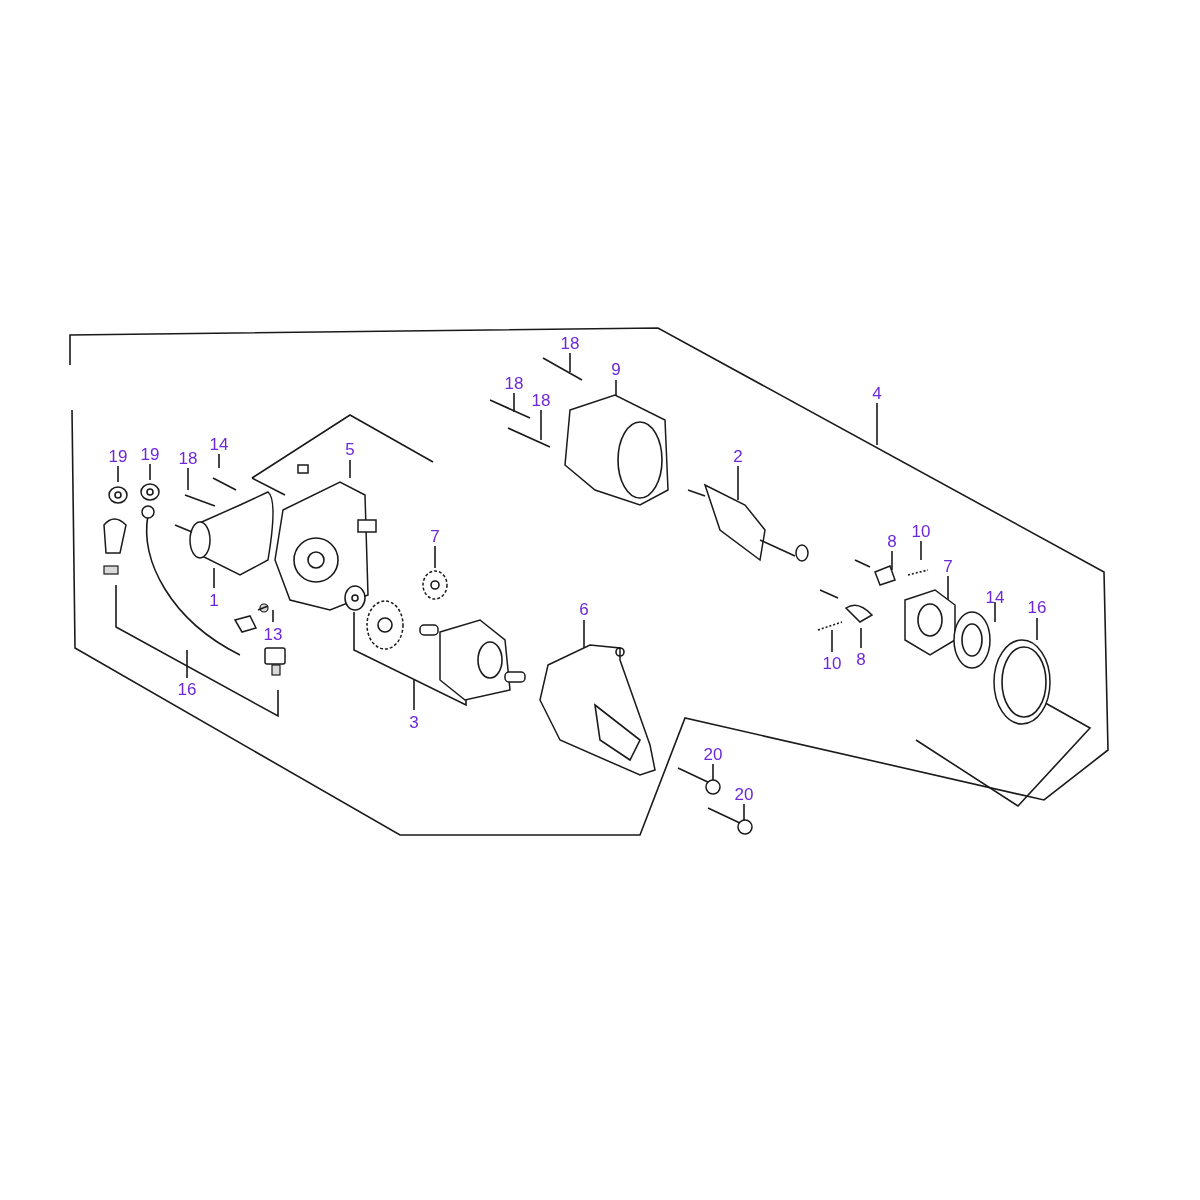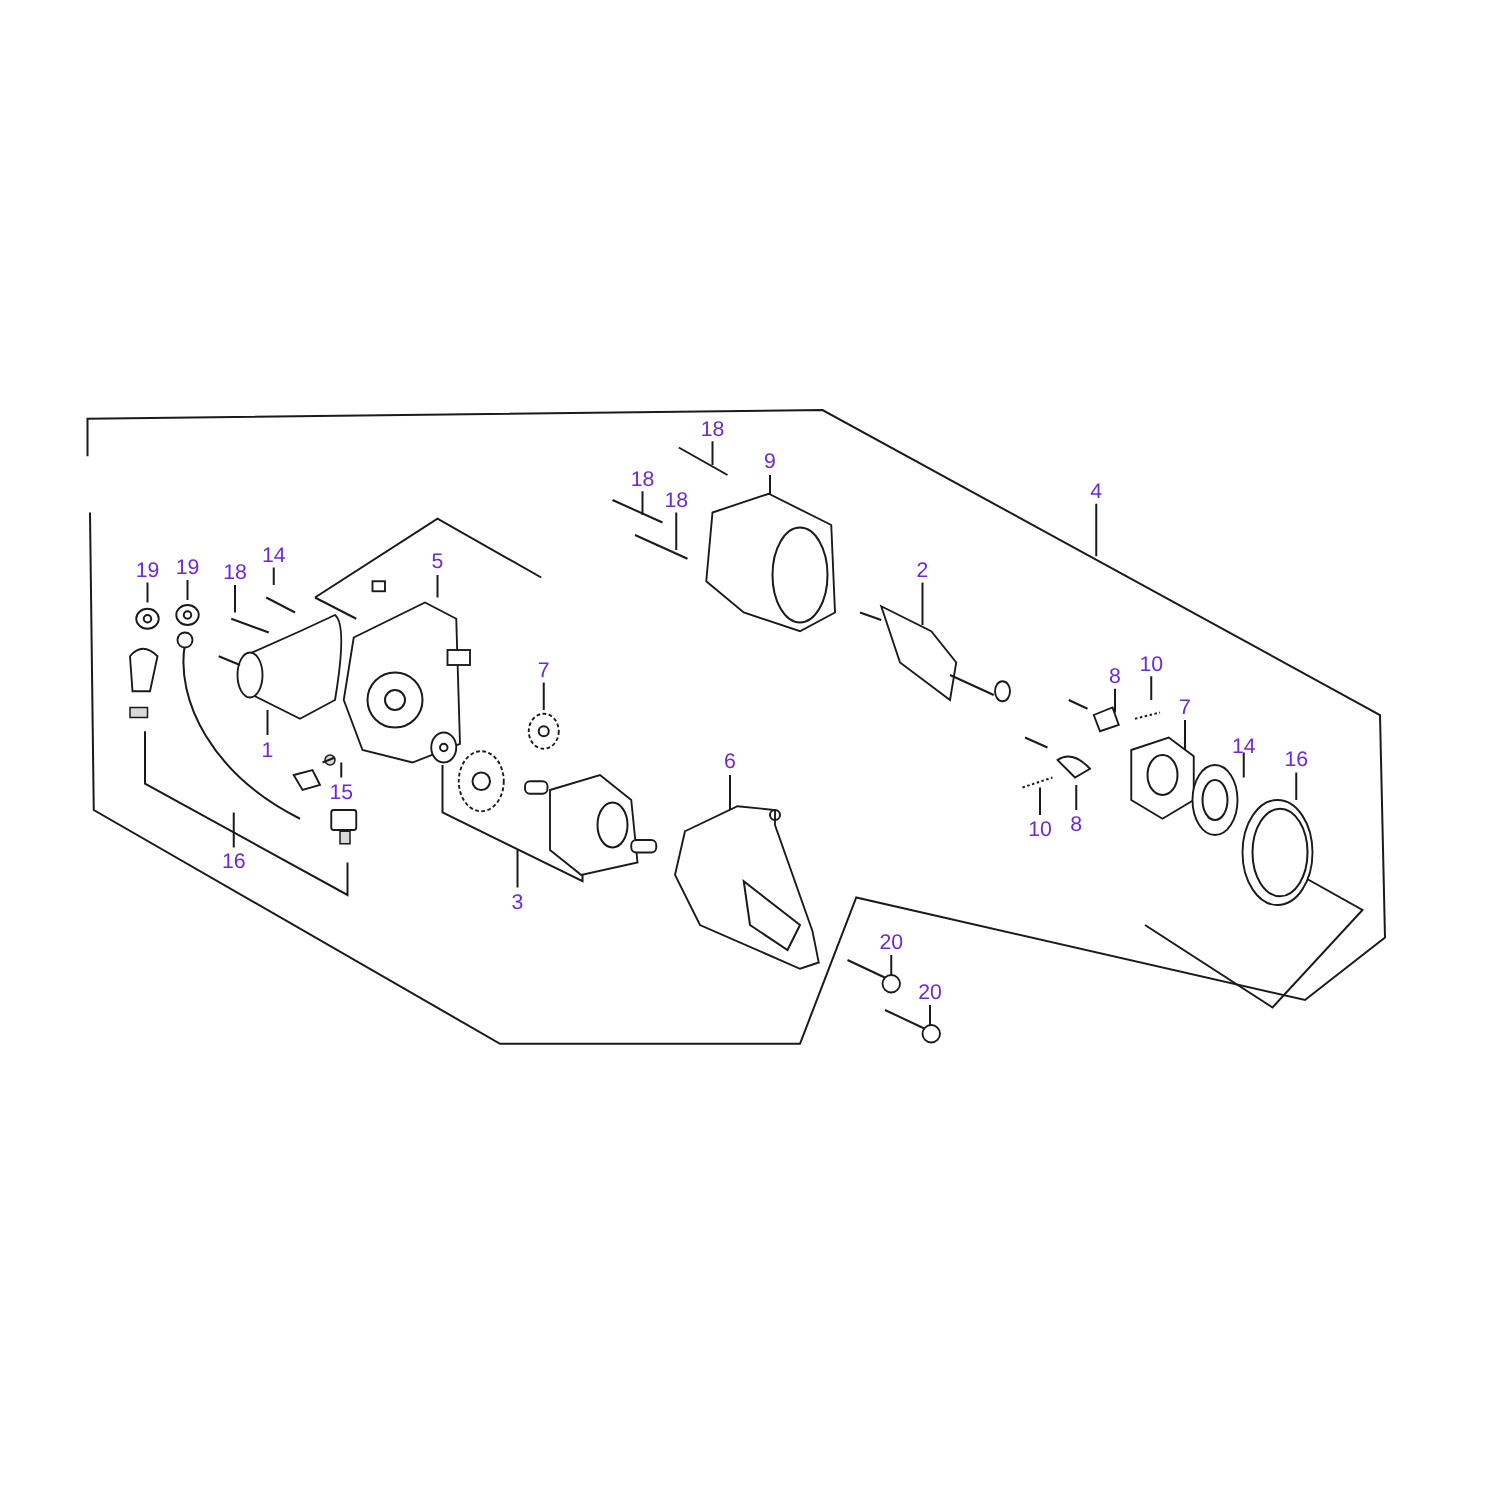--- a/index.html
+++ b/index.html
@@ -182,21 +182,21 @@
   <div class="lbl" style="left:584px;top:609px">6</div>
   <div class="lbl" style="left:435px;top:536px">7</div>
   <div class="lbl" style="left:892px;top:541px">8</div>
   <div class="lbl" style="left:861px;top:659px">8</div>
   <div class="lbl" style="left:616px;top:369px">9</div>
   <div class="lbl" style="left:921px;top:531px">10</div>
   <div class="lbl" style="left:832px;top:663px">10</div>
   <div class="lbl" style="left:948px;top:566px">7</div>
   <div class="lbl" style="left:187px;top:689px">16</div>
   <div class="lbl" style="left:995px;top:597px">14</div>
-  <div class="lbl" style="left:273px;top:634px">15</div>
+  <div class="lbl" style="left:273px;top:634px">13</div>
   <div class="lbl" style="left:1037px;top:607px">16</div>
   <div class="lbl" style="left:219px;top:444px">14</div>
   <div class="lbl" style="left:188px;top:458px">18</div>
   <div class="lbl" style="left:570px;top:343px">18</div>
   <div class="lbl" style="left:514px;top:383px">18</div>
   <div class="lbl" style="left:541px;top:400px">18</div>
   <div class="lbl" style="left:118px;top:456px">19</div>
   <div class="lbl" style="left:150px;top:454px">19</div>
   <div class="lbl" style="left:713px;top:754px">20</div>
   <div class="lbl" style="left:744px;top:794px">20</div>

